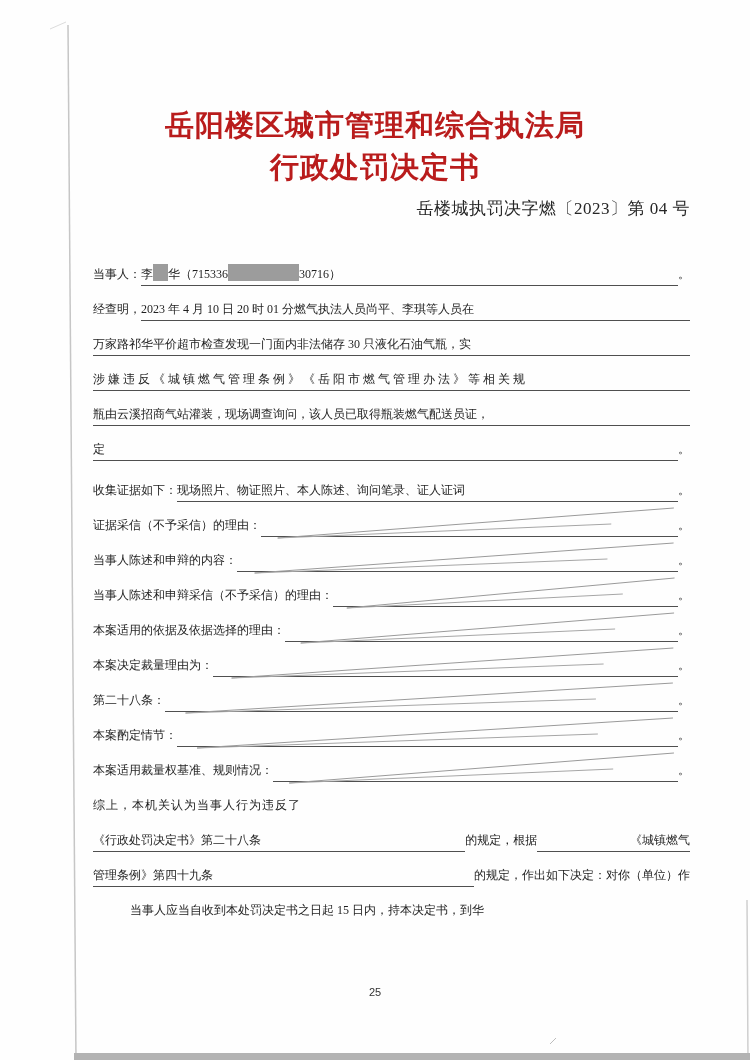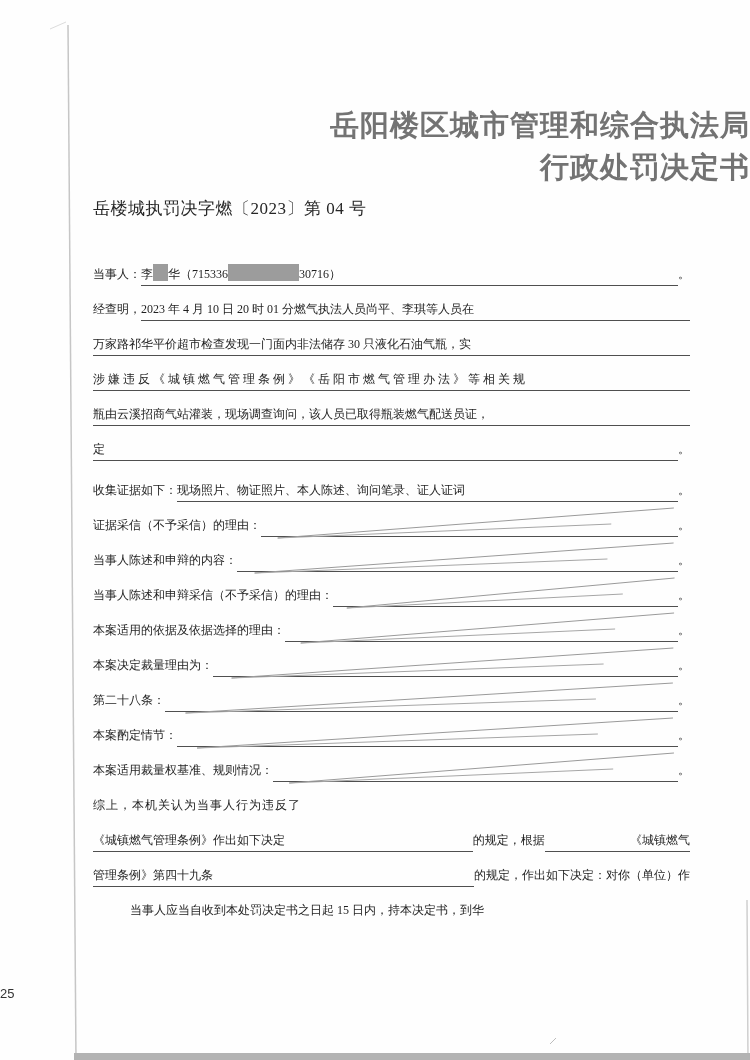--- a/index.html
+++ b/index.html
@@ -6,47 +6,47 @@
   body{
     width:750px;height:1060px;position:relative;overflow:hidden;
     background:#ffffff;
     font-family:"Liberation Serif","DejaVu Serif",serif;
     color:#222;
   }
   .sheet{position:absolute;inset:0;background:#fefefe;}
   .artifacts{position:absolute;inset:0;pointer-events:none;}
   .title{
     position:absolute;top:104px;left:0;right:0;
-    text-align:right;font-weight:bold;color:#737373;
+    text-align:center;font-weight:bold;color:#b91c1c;
     font-size:29px;line-height:42px;letter-spacing:1px;
   }
   .docnum{
     position:absolute;top:197px;left:93px;width:597px;
-    font-size:17px;color:#262626;letter-spacing:0.5px;
+    text-align:right;font-size:17px;color:#262626;letter-spacing:0.5px;
   }
   .body{
     position:absolute;top:257px;left:93px;width:597px;
     font-size:12px;color:#1e1e1e;
   }
   .line{display:flex;height:35px;line-height:35px;position:relative;}
   .line span{white-space:pre;}
   .u{background:linear-gradient(#4f4f4f,#4f4f4f) no-repeat 0 28px / 100% 1px;}
   .fill{flex:1 1 auto;position:relative;background:linear-gradient(#4f4f4f,#4f4f4f) no-repeat 0 28px / 100% 1px;}
   .fill.fixed{flex:0 0 auto;}
   .fill svg{position:absolute;left:0;top:-2px;width:100%;height:35px;overflow:visible;}
   .sp3{letter-spacing:3px;}
   .sp1{letter-spacing:1px;text-align:right;}
   .indent{padding-left:37px;}
   .gap7{margin-top:6px;}
   .redact{display:inline-block;height:17px;background:#9c9c9c;vertical-align:-3px;}
   .redact.narrow{width:15px;}
   .redact.wide{width:71px;}
   .pagenum{
-    position:absolute;top:986px;left:0;right:0;text-align:left;
-    font-size:13px;color:#333;font-family:"Liberation Sans","DejaVu Sans",sans-serif;
+    position:absolute;top:986px;left:0;right:0;text-align:center;
+    font-size:11px;color:#333;font-family:"Liberation Sans","DejaVu Sans",sans-serif;
   }
 </style>
 </head>
 <body>
 
 <div class="sheet"></div>
 
 <svg class="artifacts" width="750" height="1060" viewBox="0 0 750 1060">
   <line x1="68" y1="25" x2="76" y2="1060" stroke="#c6c6c6" stroke-width="1.5"></line>
   <line x1="50" y1="29" x2="66" y2="22" stroke="#dcdcdc" stroke-width="1"></line>
@@ -180,21 +180,21 @@
         </svg>
     </div>
     <span>。</span>
   </div>
 
   <div class="line sp1">
     <span>综上，本机关认为当事人</span>
     <span>行为违反了</span>
   </div>
   <div class="line">
-    <span class="u">《城镇燃气管理条例》作出如下决定</span>
+    <span class="u">《行政处罚决定书》第二十八条</span>
     <div class="fill" style="flex-grow:2.2"></div>
     <span>的规定，根据</span>
     <div class="fill" style="flex-grow:1"></div>
     <span class="u">《城镇燃气</span>
   </div>
   <div class="line">
     <span class="u">管理条例》第四十九条</span>
     <div class="fill"></div>
     <span>的规定，作出如下决定：对你（单位）作</span>
   </div>

